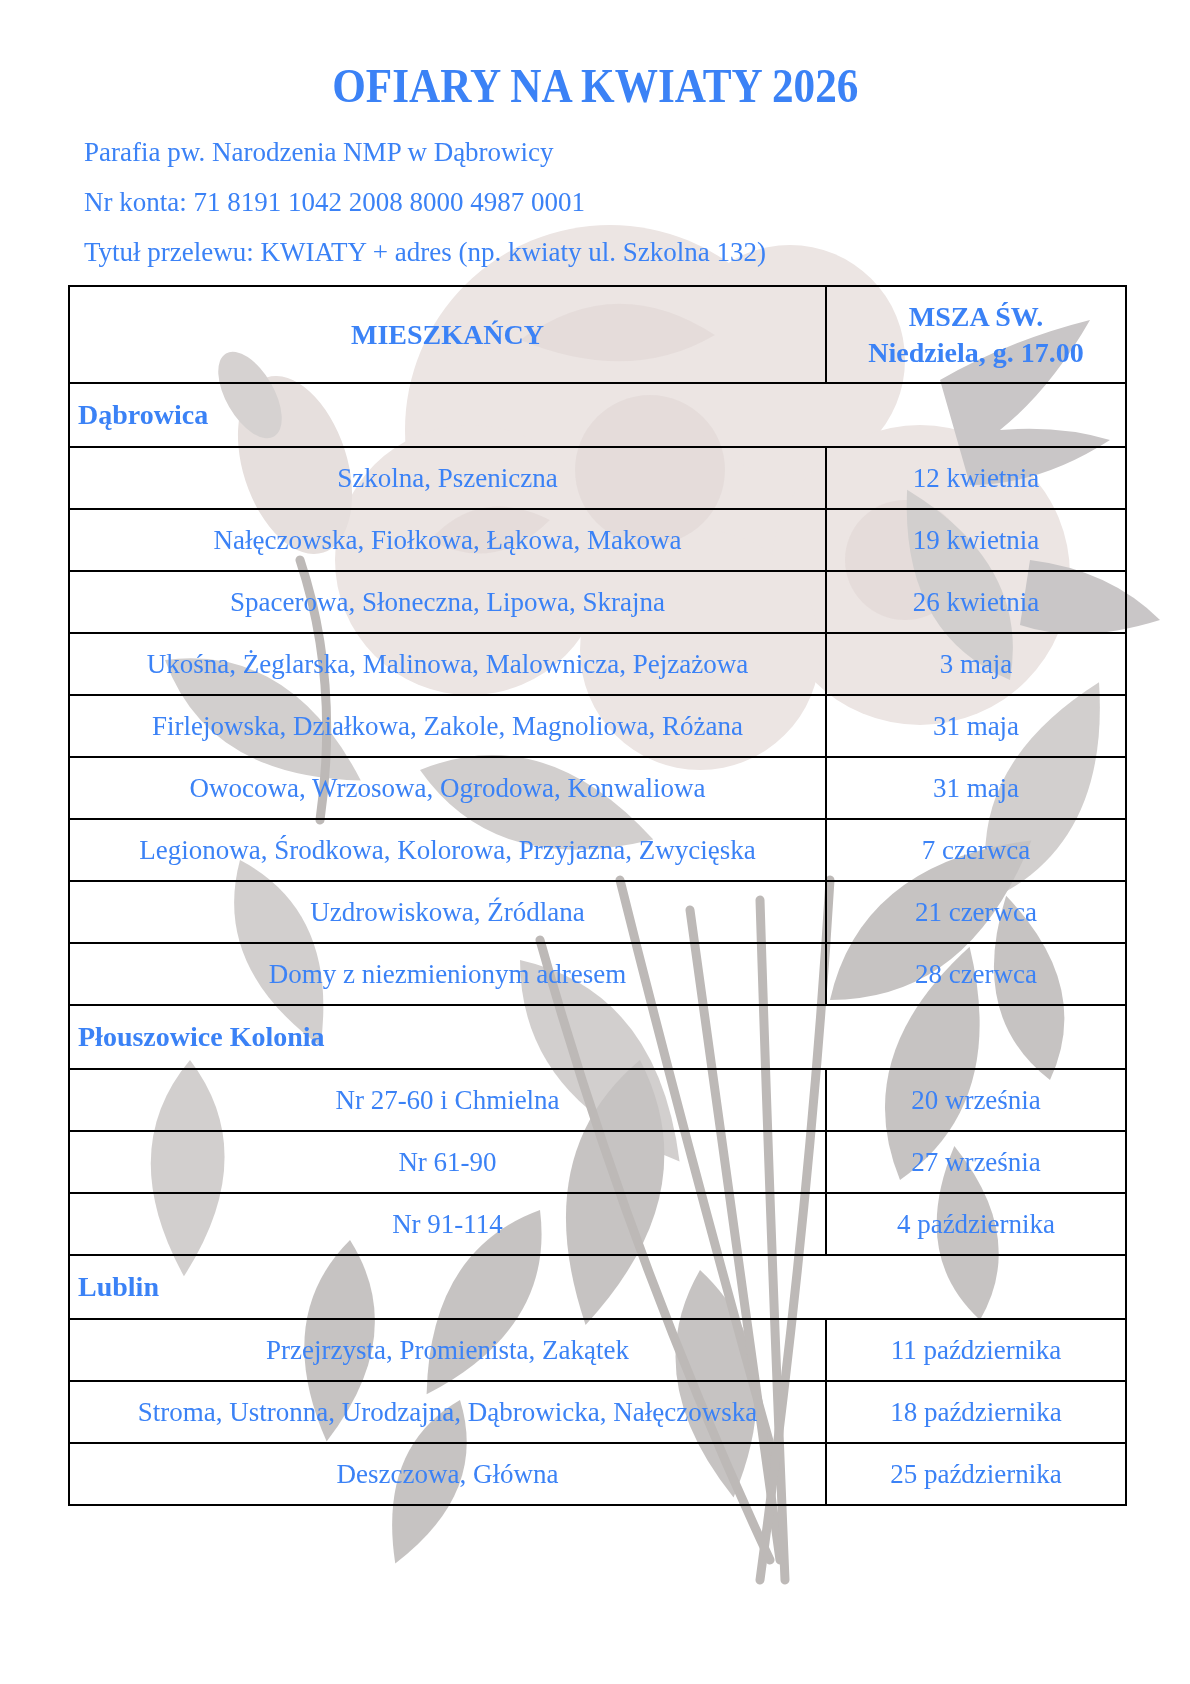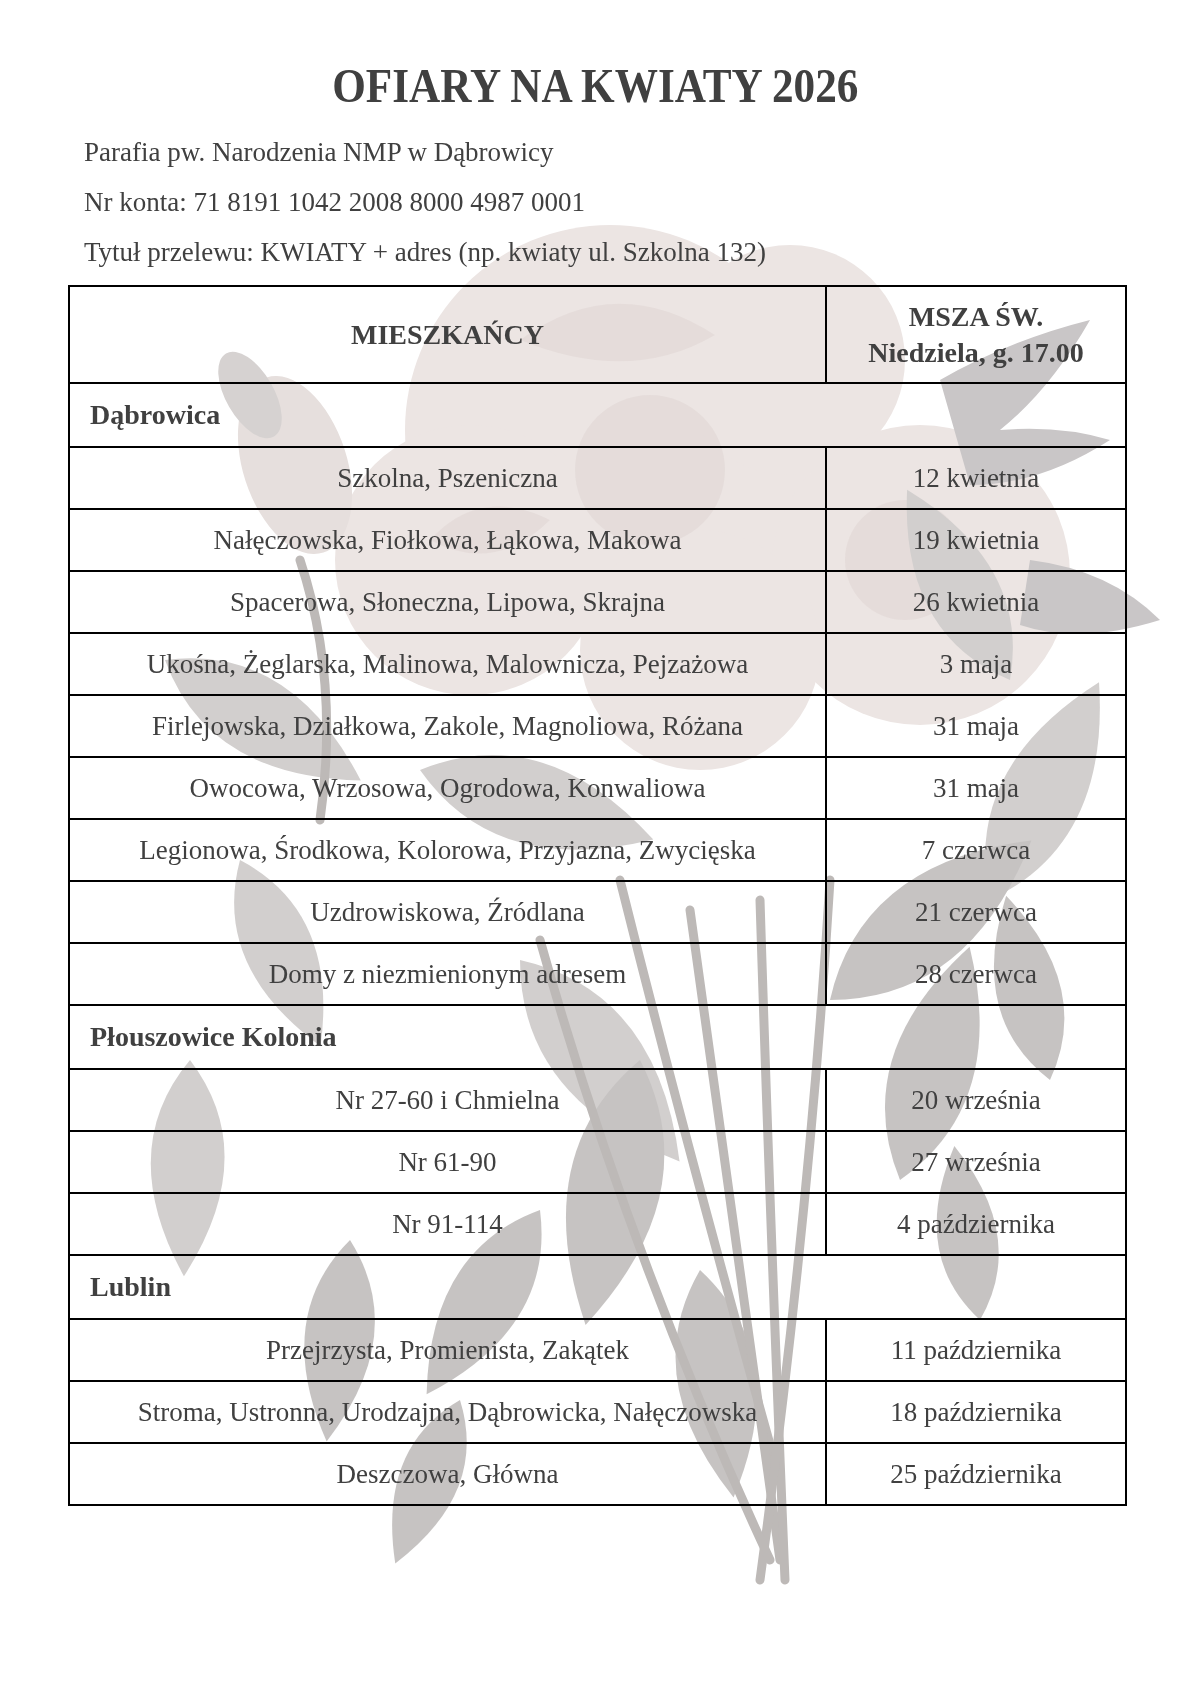--- a/index.html
+++ b/index.html
@@ -6,21 +6,21 @@
     margin: 0;
     padding: 0;
     background: #ffffff;
   }
   .page {
     position: relative;
     width: 1190px;
     height: 1684px;
     background: #ffffff;
     font-family: "Liberation Serif", "DejaVu Serif", serif;
-    color: #404040;
+    color: #3b82f6;
     overflow: hidden;
   }
   .watermark-svg {
     position: absolute;
     left: 0;
     top: 0;
     width: 1190px;
     height: 1684px;
     pointer-events: none;
   }
@@ -69,21 +69,21 @@
     font-size: 28px;
     font-weight: 700;
     text-align: center;
     line-height: 36px;
   }
   .section-cell {
     height: 60px;
     font-size: 28px;
     font-weight: 700;
     text-align: left;
-    padding-left: 20px;
+    padding-left: 8px;
   }
   .streets-cell, .date-cell {
     height: 60px;
     font-size: 27px;
     text-align: center;
     padding: 0 16px;
   }
 </style>
 </head>
 <body>

